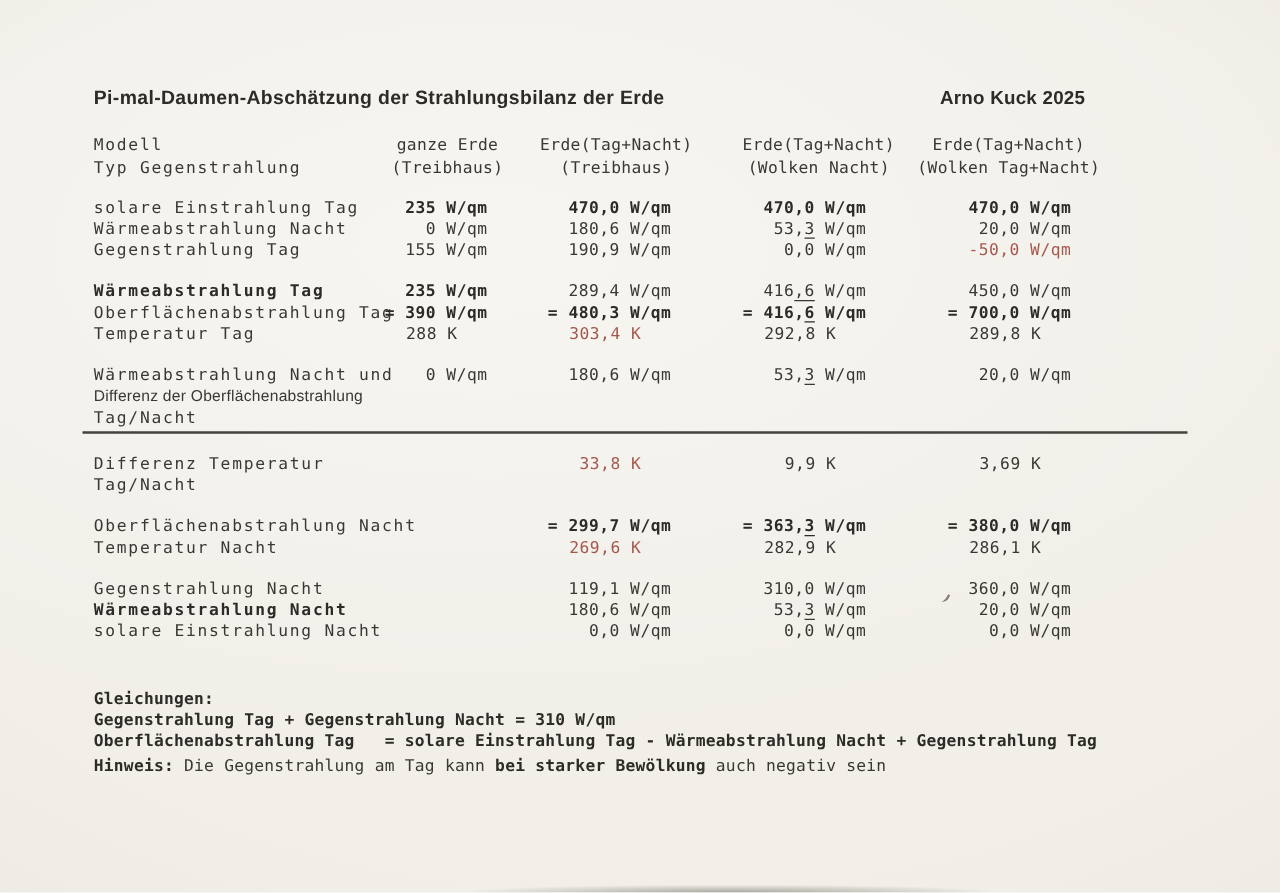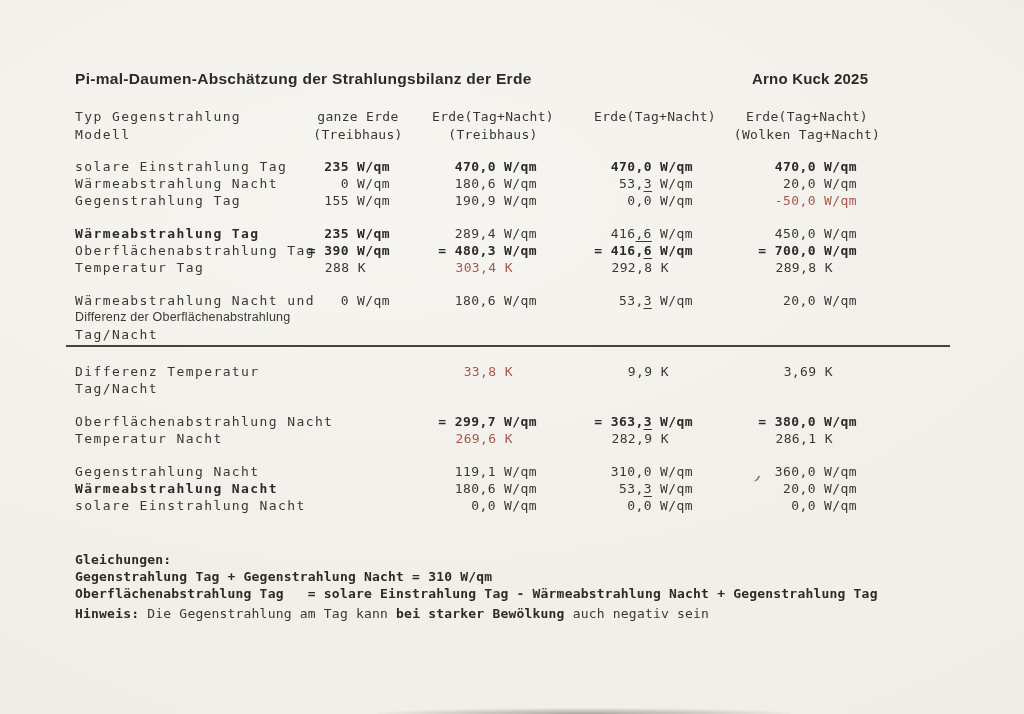--- a/index.html
+++ b/index.html
@@ -55,25 +55,25 @@
   }
 </style>
 </head>
 <body>
 
 <div class="page">
 
   <div class="title">Pi-mal-Daumen-Abschätzung der Strahlungsbilanz der Erde</div>
   <div class="author">Arno Kuck 2025</div>
 
-  <div class="hdr hdr-left"><div>Typ Gegenstrahlung</div><div>Modell</div></div>
+  <div class="hdr hdr-left"><div>Modell</div><div>Typ Gegenstrahlung</div></div>
 
   <div class="hdr hdr-c1"><div>ganze Erde</div><div>(Treibhaus)</div></div>
   <div class="hdr hdr-c2"><div>Erde(Tag+Nacht)</div><div>(Treibhaus)</div></div>
-  <div class="hdr hdr-c3"><div>Erde(Tag+Nacht)</div></div>
+  <div class="hdr hdr-c3"><div>Erde(Tag+Nacht)</div><div>(Wolken Nacht)</div></div>
   <div class="hdr hdr-c4"><div>Erde(Tag+Nacht)</div><div>(Wolken Tag+Nacht)</div></div>
 
   <div class="table-body">
       <div class="group">
         <div class="row" style="height: 17px; padding-left: 47px;">
           <div class="lab">
             <div class="lab-line">solare Einstrahlung Tag</div>
           </div>
           <span class="cell c1 b">235 W/qm</span>
           <span class="cell c2 b">470,0 W/qm</span>

